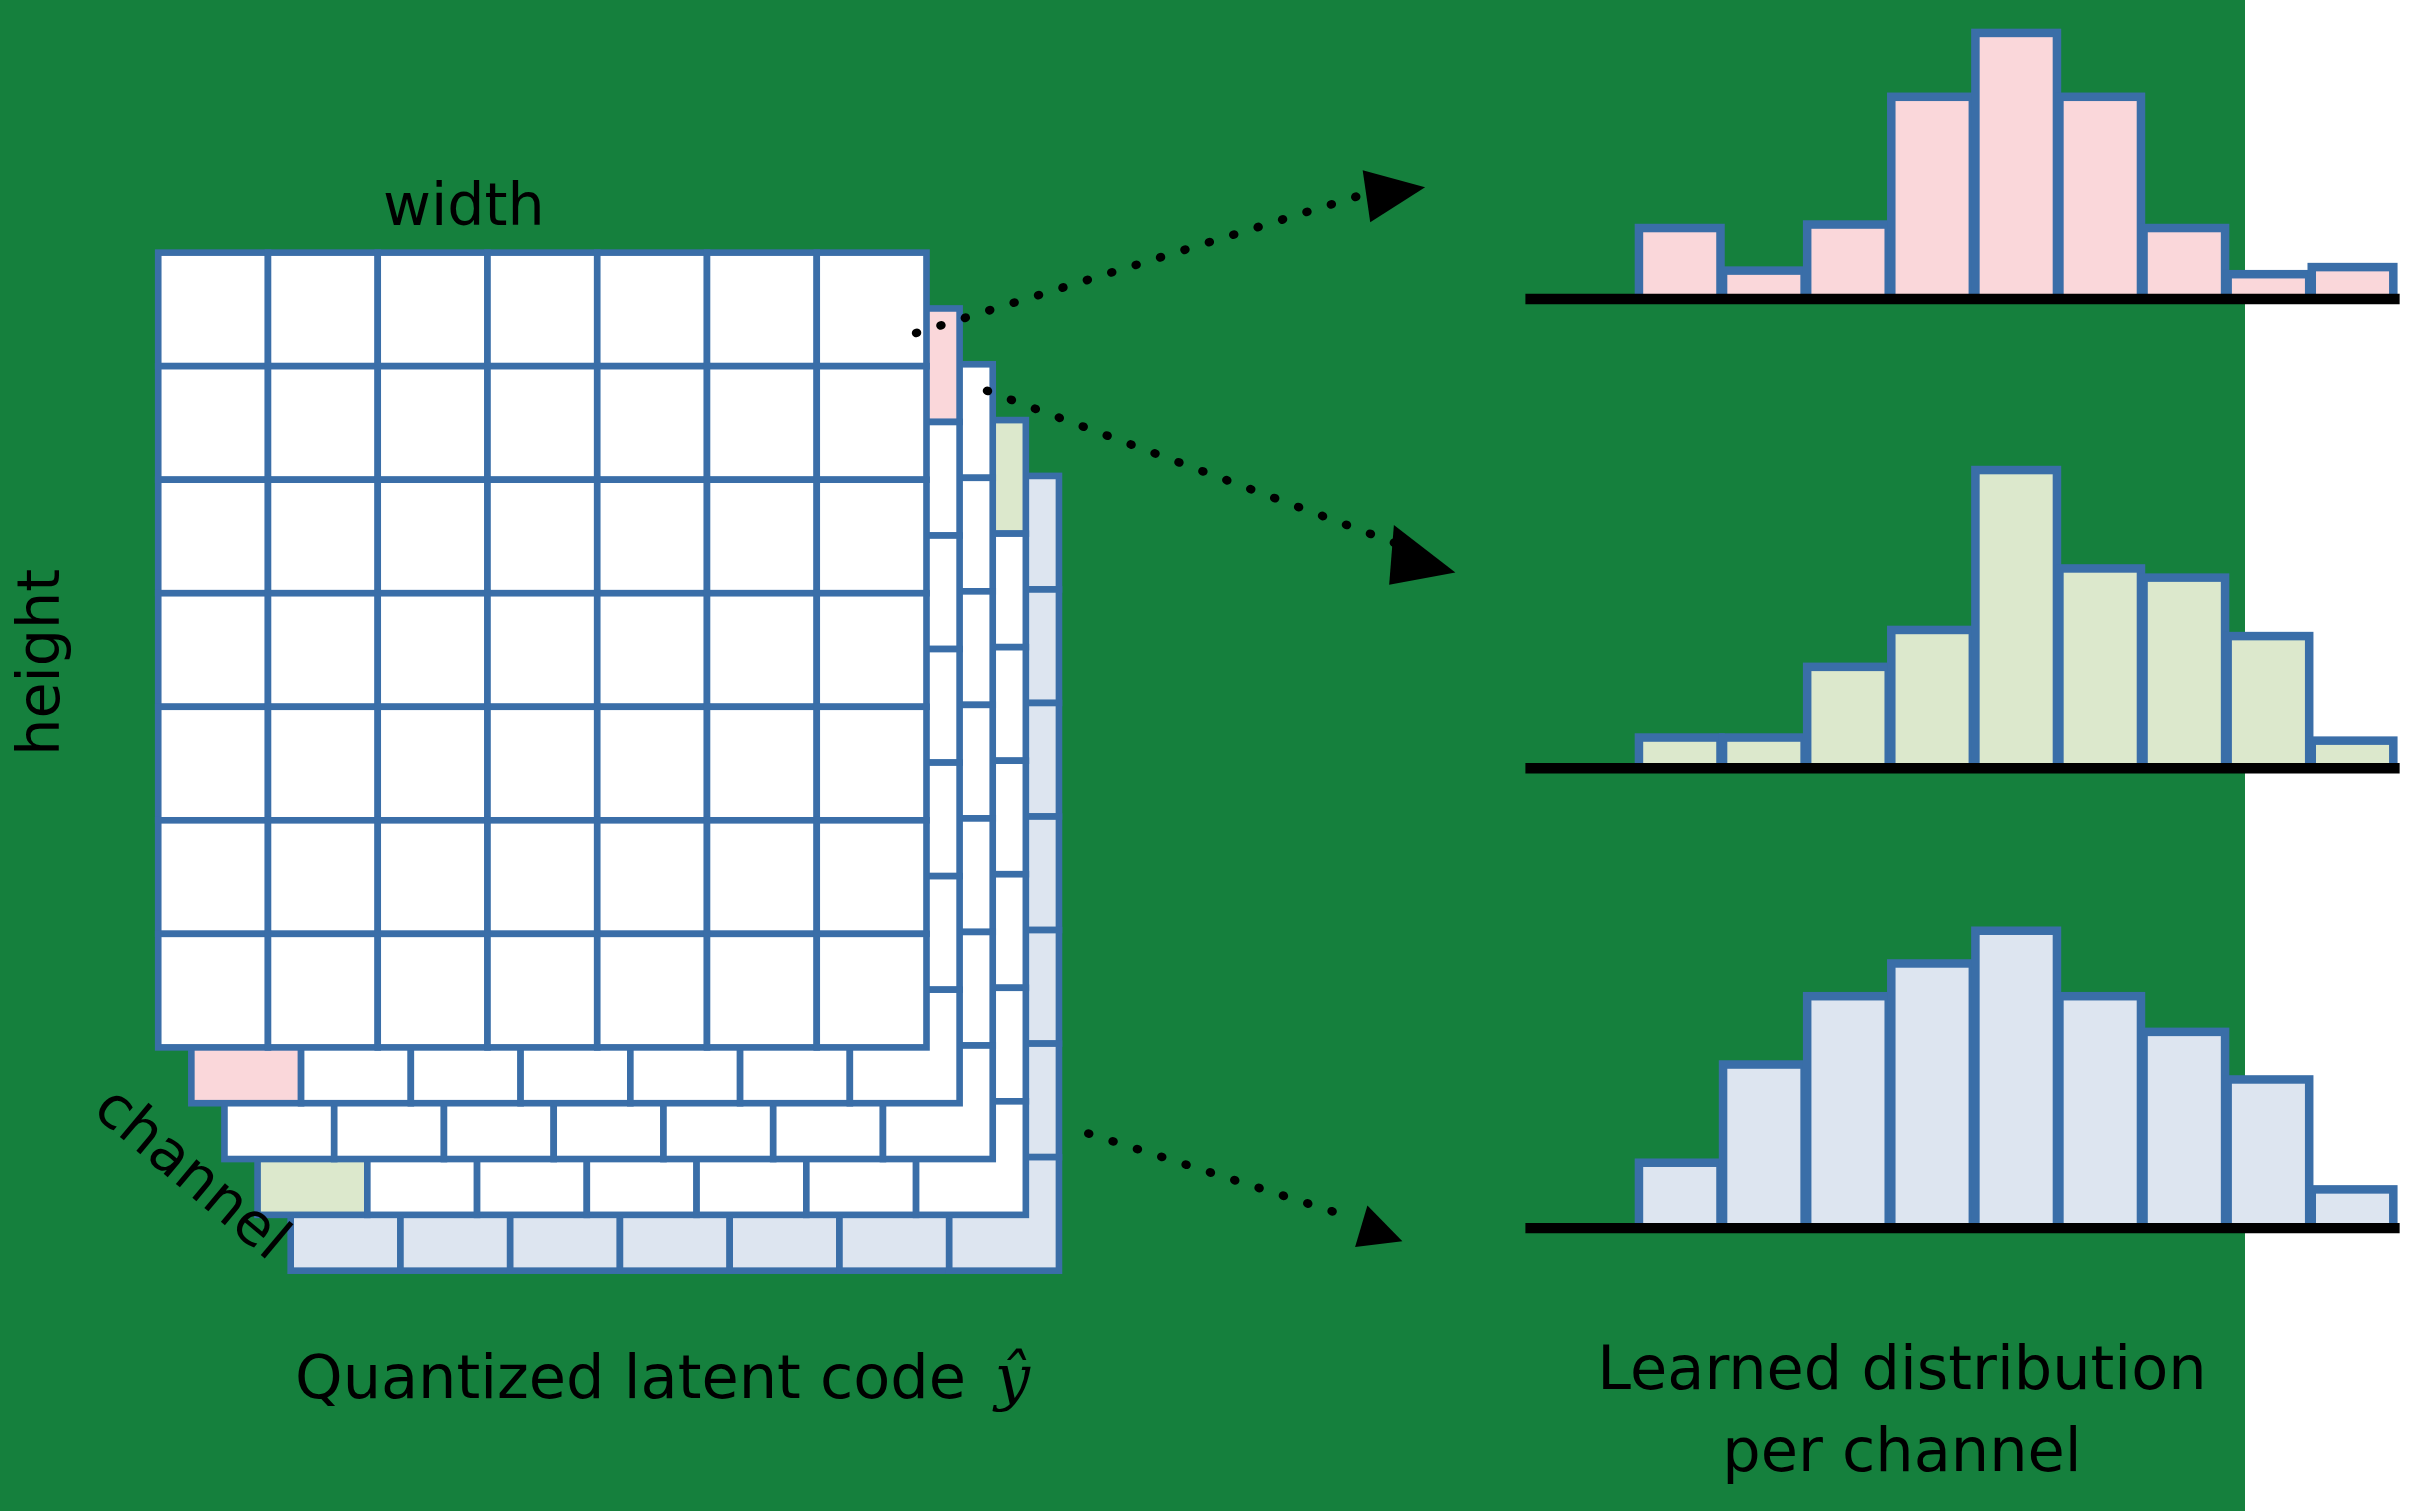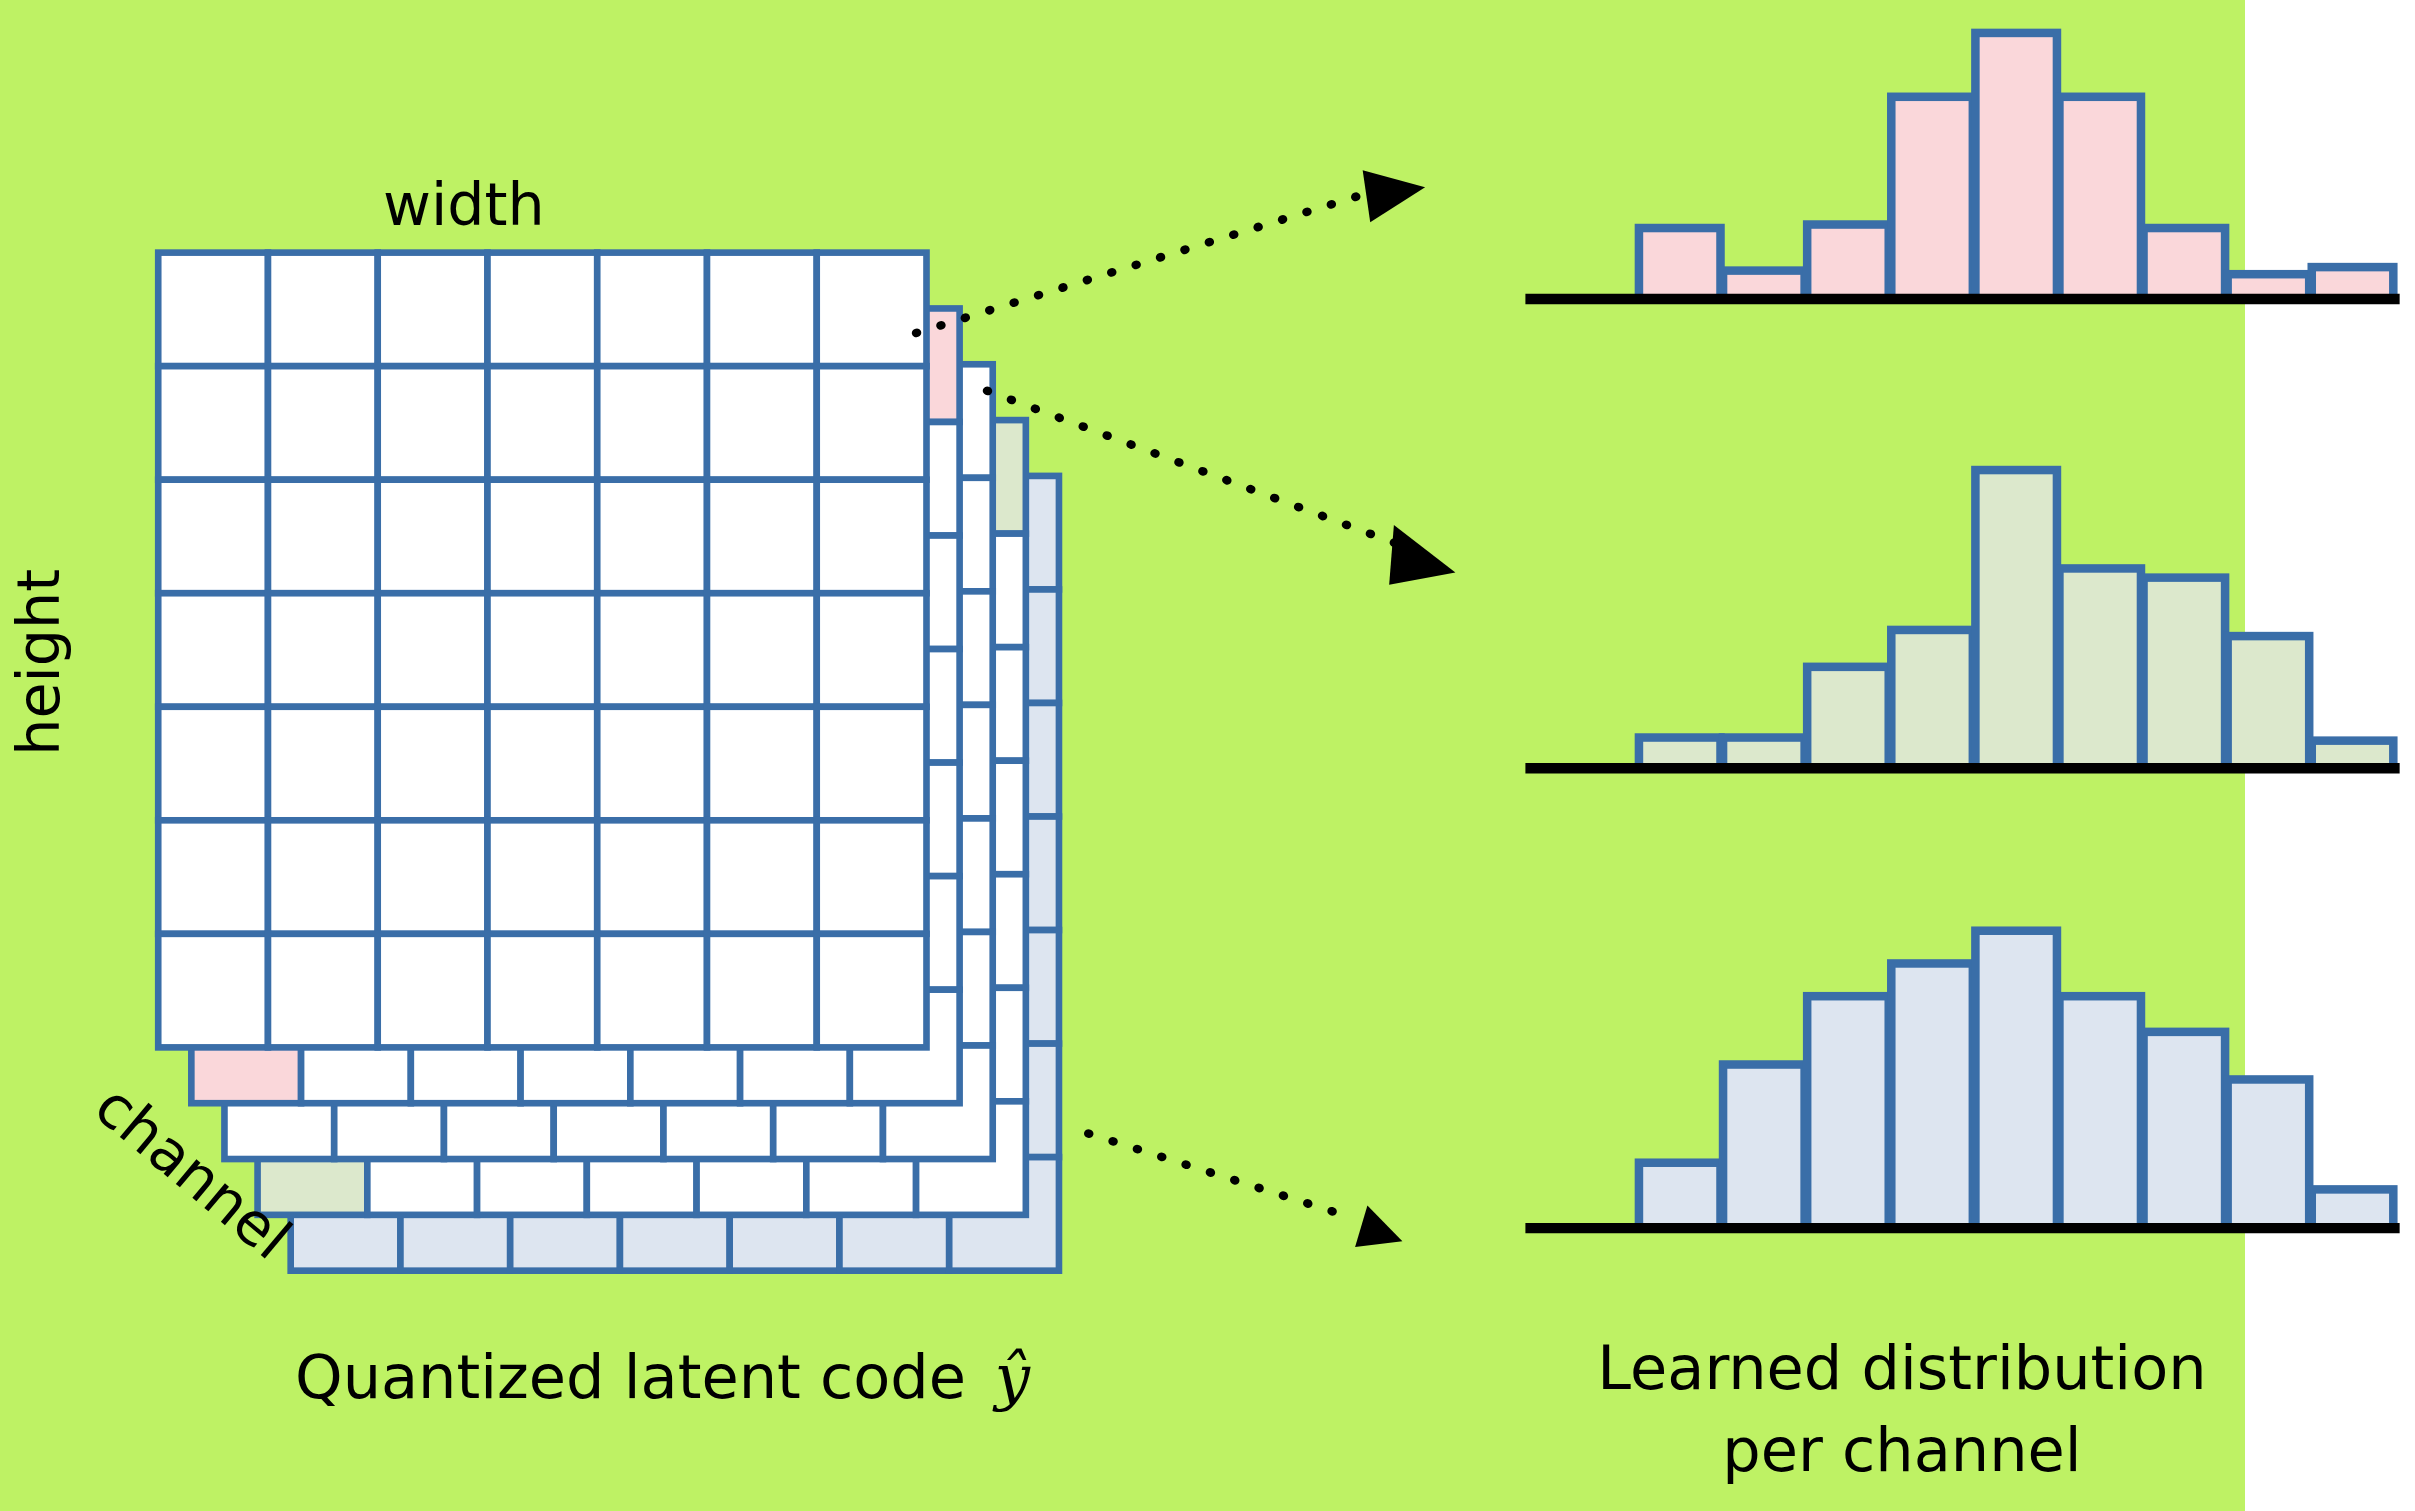--- a/index.html
+++ b/index.html
@@ -1,18 +1,18 @@
 <!DOCTYPE html>
 <html style="font-size:15px"><head>
 <meta charset="utf-8">
 <style>
   html,body{margin:0;padding:0;background:#ffffff;}
   body{width:2415px;height:1511px;overflow:hidden;
        font-family:"DejaVu Sans","Liberation Sans",sans-serif;}
-  #stage{position:relative;width:2245px;height:1511px;background:#bef264;}
+  #stage{position:relative;width:2245px;height:1511px;background:#15803d;}
   svg#diagram{position:absolute;left:0;top:0;width:2415px;height:1511px;display:block;}
   .lbl{font-family:"DejaVu Sans","Liberation Sans",sans-serif;fill:#000;}
   .lbl-axis{font-size:62px;}
   .lbl-caption{font-size:64px;}
   .yhat{font-family:"DejaVu Serif","Liberation Serif",serif;font-style:italic;font-size:66px;}
 </style>
 </head>
 <body>
 
 <div id="stage">

